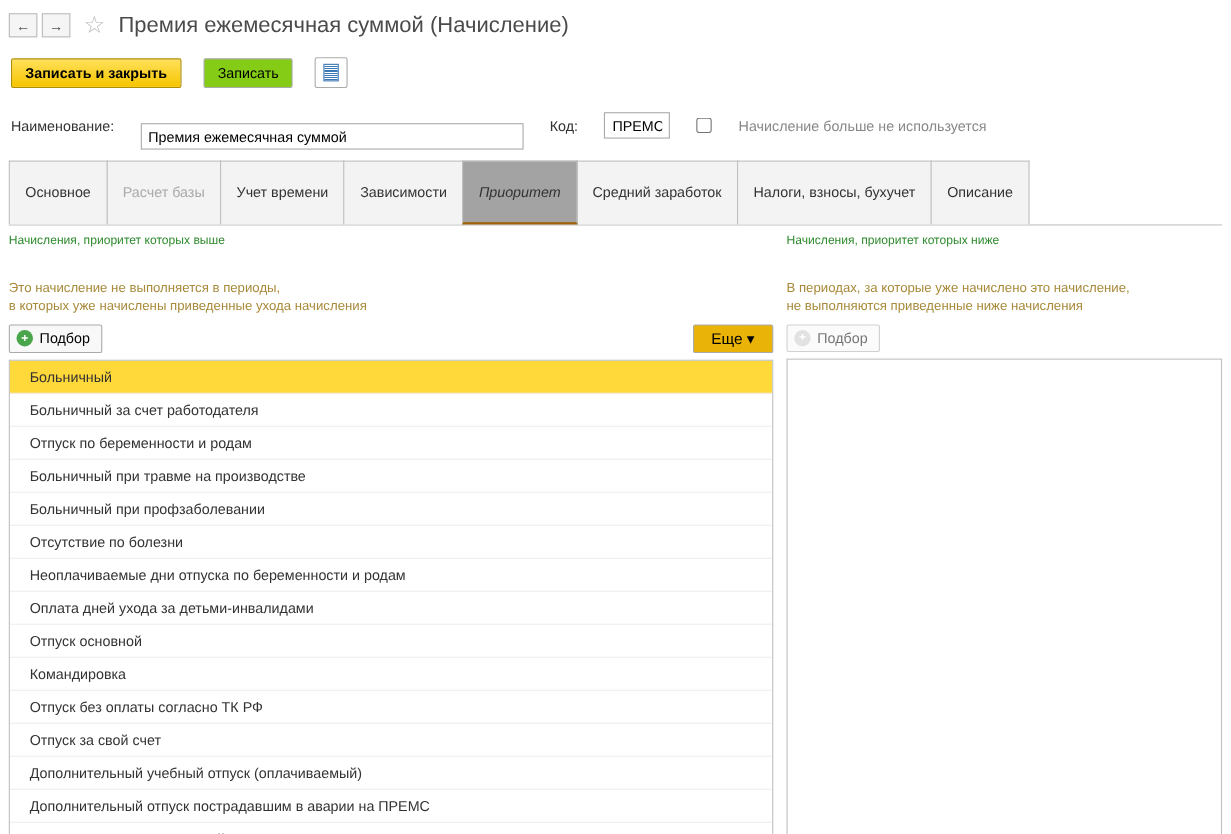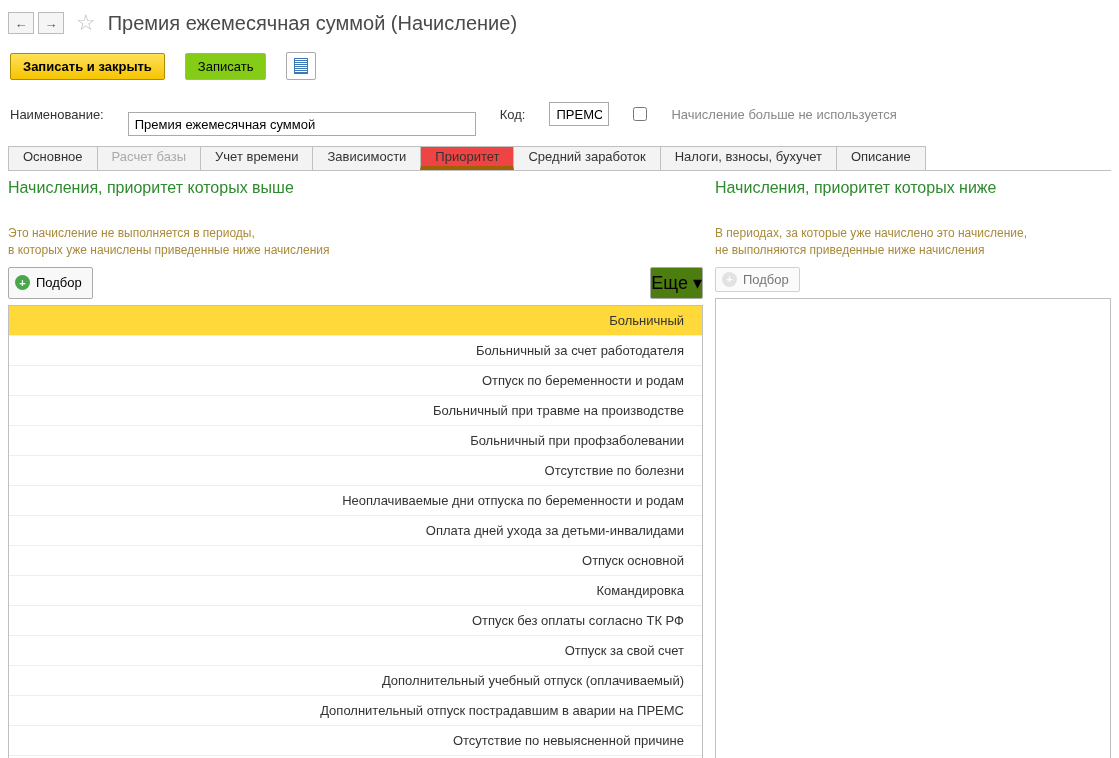--- a/index.html
+++ b/index.html
@@ -89,44 +89,45 @@
 }
 .tabs {
   display: flex;
   border-bottom: 1px solid #c0c0c0;
   margin: 0 8px;
 }
 .tab {
   border: 1px solid #c0c0c0;
   border-bottom: none;
   background: #f3f3f3;
-  padding: 2px 14px;
+  padding: 20px 14px;
   font-size: 13px;
   cursor: pointer;
   margin-right: -1px;
   color: #333;
 }
 .tab.disabled { color: #aaa; }
 .tab.active {
-  background: #ef4444;
-  border-bottom: 4px solid #a16207;
+  background: #a3a3a3;
+  border-bottom: 2px solid #a16207;
   position: relative;
   z-index: 1;
+  font-style: italic;
 }
 .columns {
   display: flex;
   padding: 8px;
   gap: 12px;
   align-items: stretch;
 }
 .col-left { width: 695px; }
 .col-right { flex: 1; }
 .col-title {
   color: #2e8b2e;
-  font-size: 16px;
+  font-size: 11px;
   margin-bottom: 4px;
 }
 .col-desc {
   color: #a88a3a;
   font-size: 12px;
   line-height: 1.4;
   margin-bottom: 8px;
   margin-top: 28px;
 }
 .secondary-toolbar {
@@ -146,43 +147,42 @@
 .podbor-btn.disabled { opacity: 0.55; }
 .plus-circle {
   width: 15px; height: 15px; border-radius: 50%;
   background: #4aa64a; color: #fff;
   display: flex; align-items: center; justify-content: center;
   font-size: 11px; font-weight: bold;
 }
 .plus-circle.grey { background: #ccc; }
 .more-btn {
   border: 1px solid #aaa;
-  background: #4d7c0f;
-  padding: 4px 0;
-  font-size: 18px;
+  background: #eab308;
+  padding: 4px 16px;
+  font-size: 14px;
   cursor: pointer;
   border-radius: 2px;
 }
 .listbox {
   border: 1px solid #c0c0c0;
   position: relative;
   height: 470px;
   overflow: hidden;
 }
 .scroll-area {
   overflow-y: auto;
   height: 100%;
 }
 .list-item {
   padding: 7px 18px;
   border-bottom: 1px solid #eee;
   font-size: 13px;
   color: #333;
   cursor: default;
-  text-align: right;
 }
 .list-item.selected {
   background: #ffd83a;
 }
 .listbox-empty {
   border: 1px solid #c0c0c0;
   height: 470px;
   background: #fff;
 }
 .footer-bar {
@@ -236,21 +236,21 @@
     <div class="tab">Средний заработок</div>
     <div class="tab">Налоги, взносы, бухучет</div>
     <div class="tab">Описание</div>
   </div>
 
 <div class="columns">
   <div class="col-left">
     <div class="col-title">Начисления, приоритет которых выше</div>
     <div class="col-desc">
       <span>Это начисление не выполняется в периоды,</span><br>
-      <span>в которых уже начислены приведенные ниже начисления</span>
+      <span>в которых уже начислены приведенные ухода начисления</span>
     </div>
     <div class="secondary-toolbar">
       <button class="podbor-btn">
         <span class="plus-circle">+</span>
         <span>Подбор</span>
       </button>
       <button class="more-btn">Еще ▾</button>
     </div>
     <div class="listbox">
       <div class="scroll-area" id="left-list">

